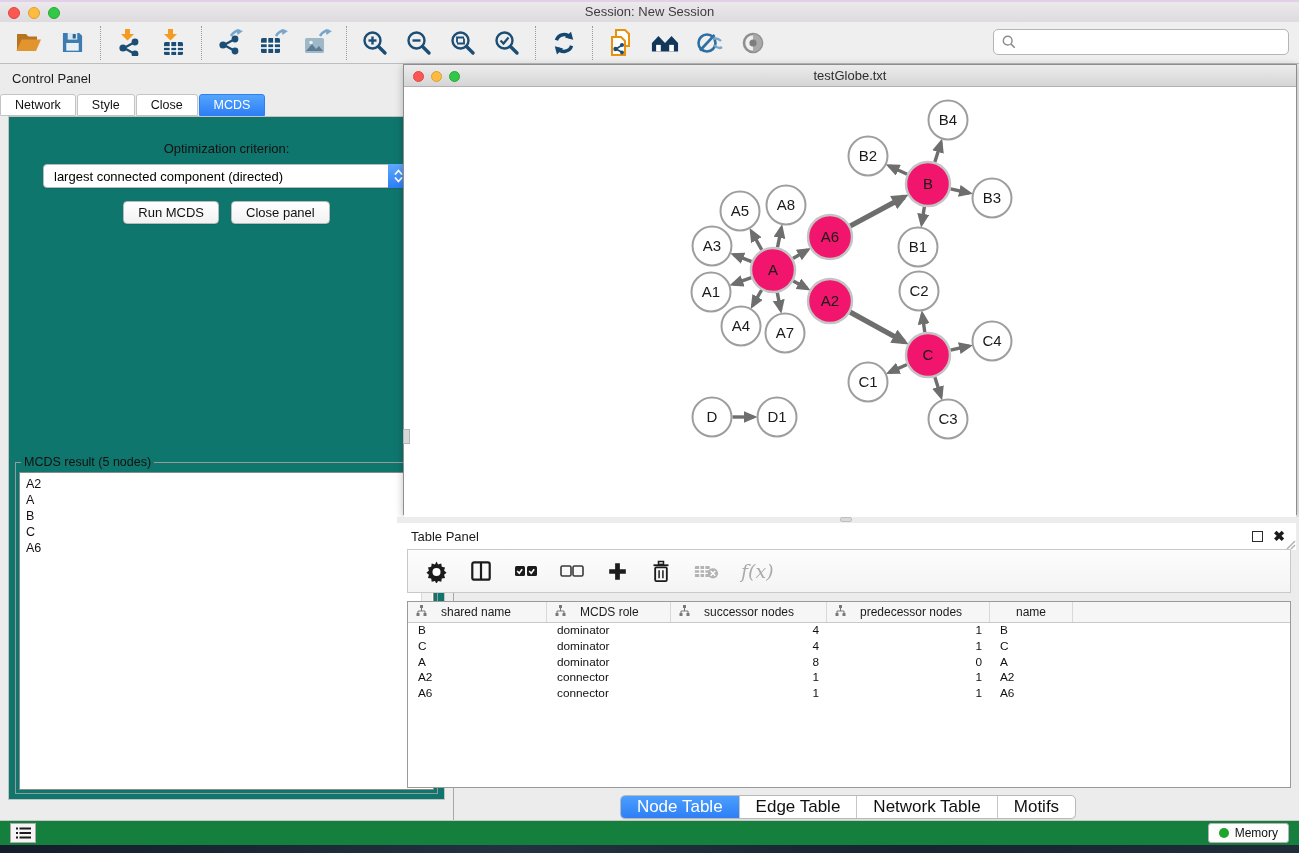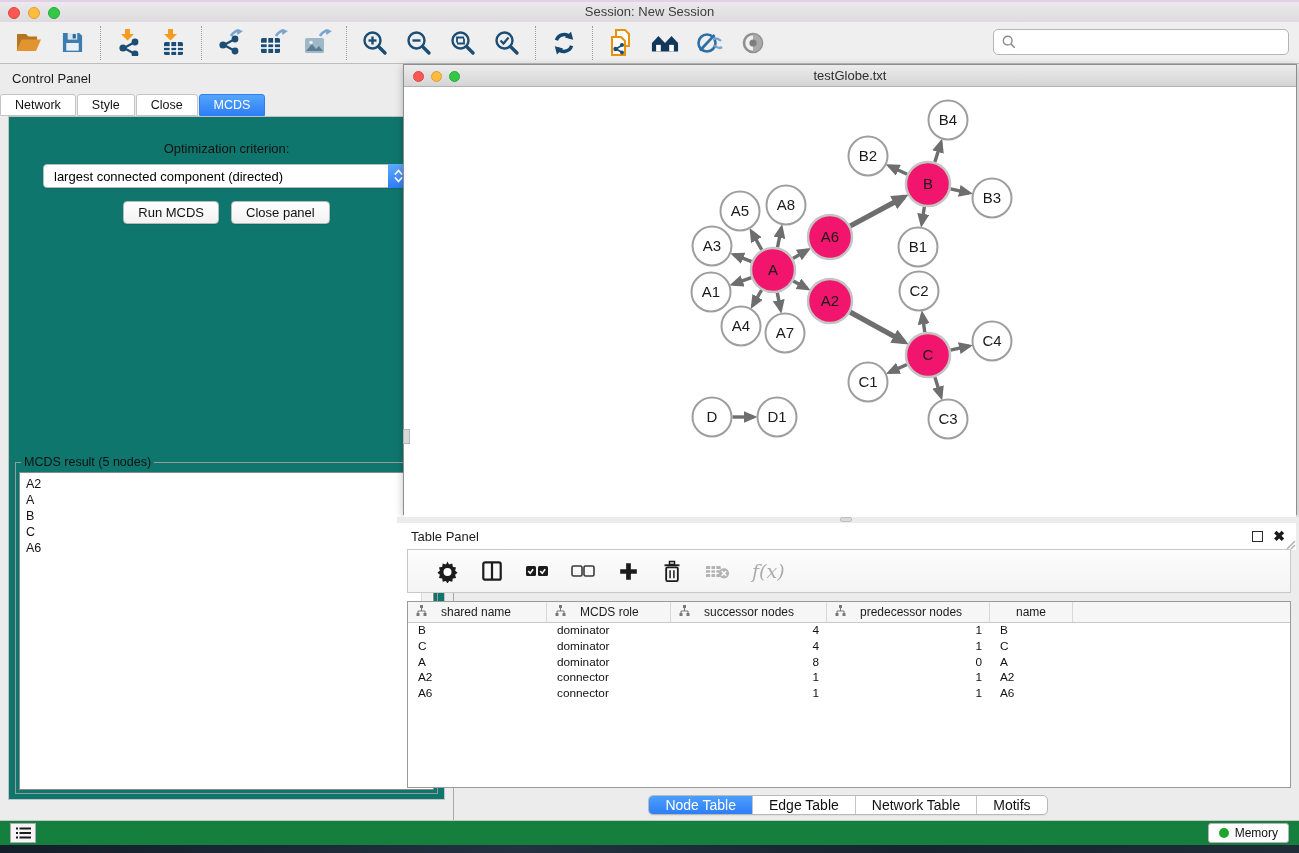--- a/index.html
+++ b/index.html
@@ -86,37 +86,37 @@
   
   .h-divider { position:absolute; left:0; top:453px; width:902px; height:6px; background:#ECECEC; }
   .h-divider .grip { position:absolute; left:443px; top:0px; width:12px; height:5px;
     background:#D9D9D9; border:1px solid #C0C0C0; border-radius:2px; }
 
   
   .table-panel { position:absolute; left:0; top:459px; width:902px; height:297px; }
   .tp-header { height:26px; display:flex; align-items:center; padding:0 14px; }
   .tp-title { font-size:13px; color:#1b1b1b; flex:1; }
   .tp-toolbar { margin:0 8px 0 10px; height:44px; background:linear-gradient(#FDFDFD,#F4F4F4);
-    border:1px solid #C9C9C9; display:flex; align-items:center; gap:22px; padding:0 28px; }
+    border:1px solid #C9C9C9; display:flex; align-items:center; gap:22px; padding:0 17px; }
   .tp-btn { display:flex; align-items:center; justify-content:center; min-width:22px; height:26px; cursor:pointer; }
   .fx-label { font-family:"DejaVu Serif", serif; font-style:italic; font-size:19px; color:#ABABAB; }
 
   .tp-table { margin:8px 8px 0 10px; height:187px; background:#fff; border:1px solid #9A9A9A; overflow:hidden; }
   .tt-header { display:flex; height:21px; background:#F6F6F6; border-bottom:1px solid #C9C9C9; }
   .tt-hcell { display:flex; align-items:center; gap:14px; font-size:12px; color:#1b1b1b;
     padding:0 8px; border-right:1px solid #D8D8D8; overflow:hidden; }
   .tt-hcell.center { justify-content:center; }
   .tt-row { display:flex; height:15.8px; }
   .tt-cell { font-size:11.8px; color:#111; padding:0 10px; line-height:15.8px; overflow:hidden; white-space:nowrap; }
   .tt-cell.num { text-align:right; padding-right:8px; }
 
   .tp-tabs { position:absolute; left:0; right:0; top:272px; display:flex; justify-content:center; }
   .tp-tabgroup { display:flex; border:1px solid #B9B9B9; border-radius:5px; overflow:hidden;
     background:#fff; box-shadow:0 1px 1px rgba(0,0,0,.06); }
-  .tp-tab { font-size:14px; padding:1px 16px; color:#111; border-right:1px solid #C6C6C6; cursor:pointer; }
+  .tp-tab { font-size:17px; padding:1px 16px; color:#111; border-right:1px solid #C6C6C6; cursor:pointer; }
   .tp-tab:last-child { border-right:none; }
   .tp-tab.sel { background:linear-gradient(#4C9FFD,#2E7EF6); color:#fff; }
 
   
   .statusbar { position:absolute; left:0; top:820px; width:1299px; height:25px;
     background:#15803d; border-top:1px solid #C6C6C6; }
   .list-btn { position:absolute; left:10px; top:2px; width:26px; height:20px; background:#F5F5F5;
     border:1px solid #ABABAB; display:flex; align-items:center; justify-content:center; cursor:pointer; }
   .memory-btn { position:absolute; right:10px; top:2px; height:20px; background:#FDFDFD;
     border:1px solid #B2B2B2; border-radius:3px; display:flex; align-items:center; gap:6px;

